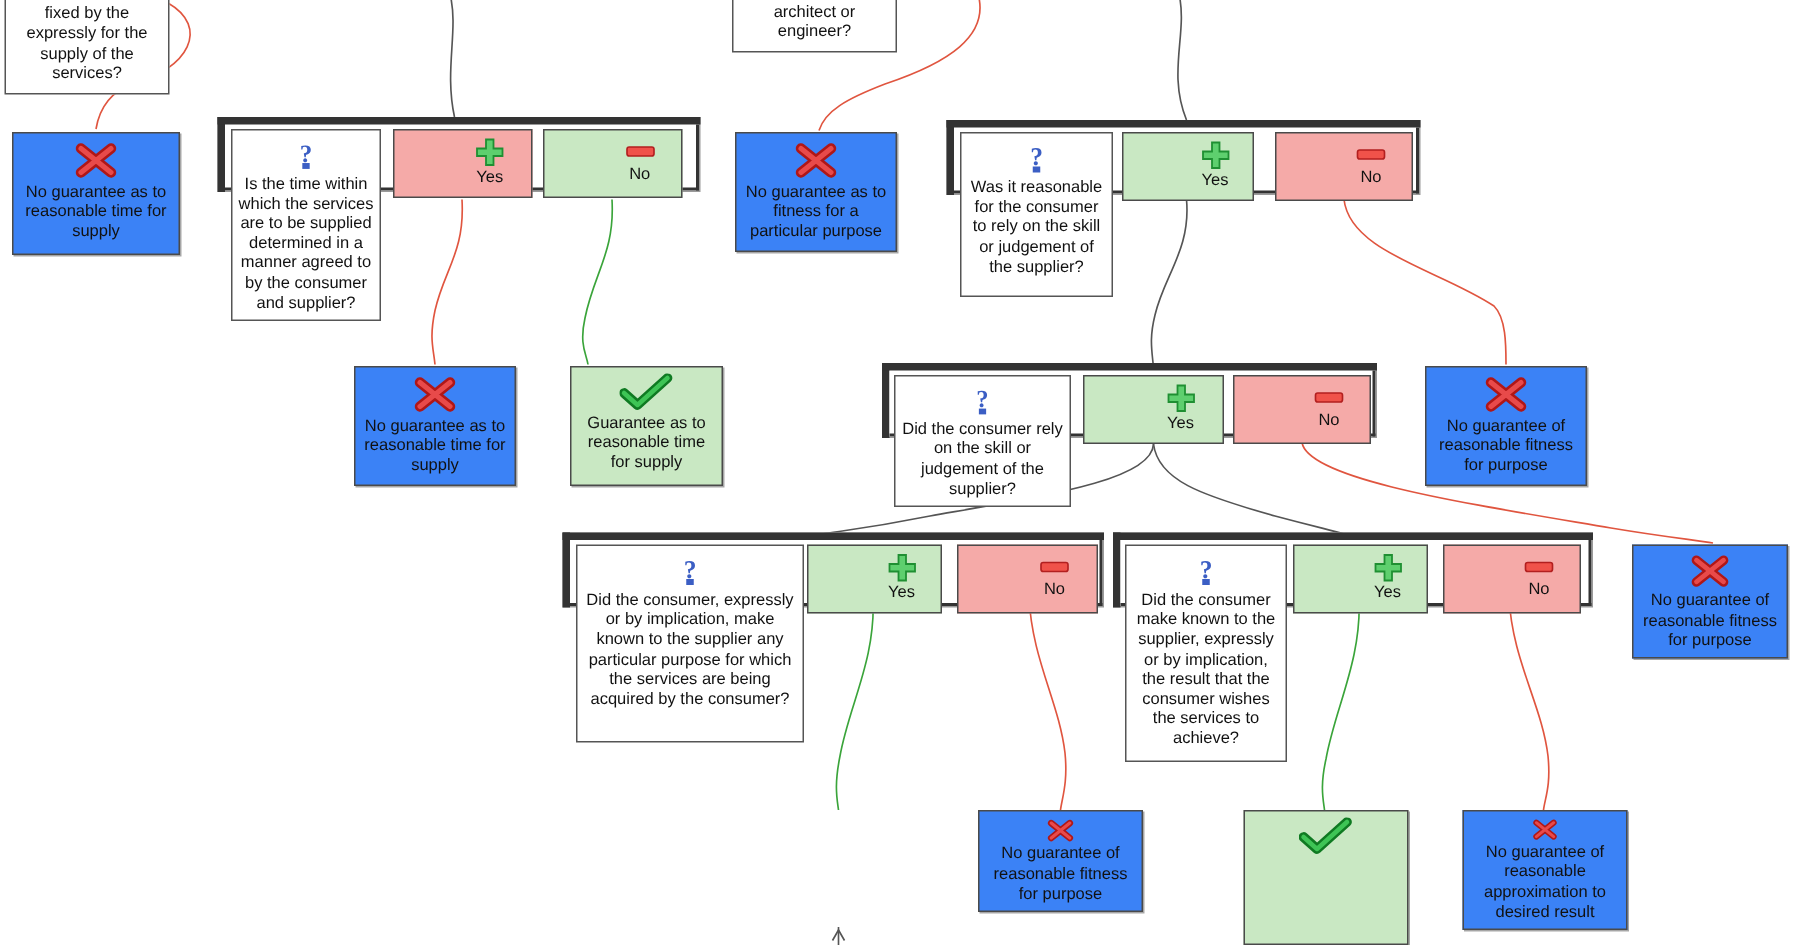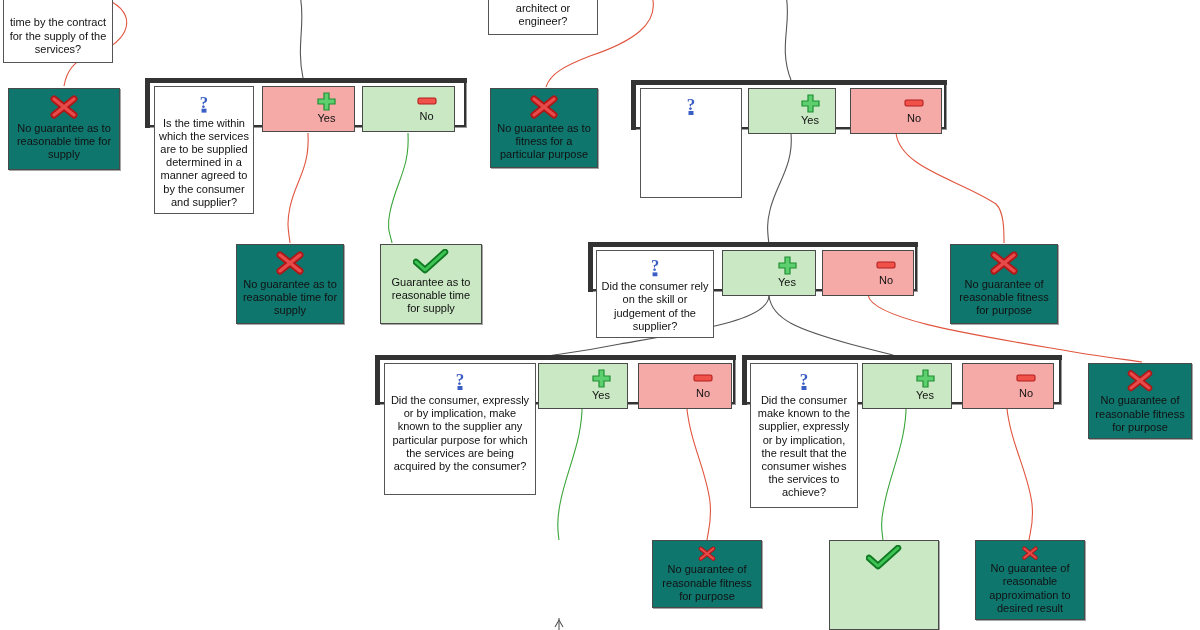--- a/index.html
+++ b/index.html
@@ -29,21 +29,21 @@
     padding:3px 4px 4px 4px;
     background:#fff;
   }
 
   .question{
     background:#ffffff;
     border:1px solid #555;
     justify-content:flex-start;
   }
   .terminal-no{
-    background:#0f766e;
+    background:#3b82f6;
     border:1px solid #4a4a4a;
     box-shadow:1px 1px 0 rgba(0,0,0,.35);
   }
   .terminal-yes{
     background:#c9e8c3;
     border:1px solid #4a4a4a;
     box-shadow:1px 1px 0 rgba(0,0,0,.35);
   }
   .opt{
     border:1px solid #4a4a4a;
@@ -133,21 +133,21 @@
       <path d="M906,398 C908,440 890,472 884,506 C880,524 882,532 883,540" stroke="#3aa43a"></path>
 
       <path d="M1006,398 C1008,440 1028,470 1032,504 C1034,524 1030,532 1029,540" stroke="#e0553f"></path>
 
       <path d="M559,618 L559,630" stroke="#555"></path>
       <path d="M555,627 L559,620 L563,627" stroke="#555"></path>
     </g>
   </svg>
 
   <div class="node question" style="left:3px;top:-42px;width:110px;height:105px;justify-content:flex-end;padding-bottom:6px;">
-    <span class="txt">time by the contract for the supply of the services?</span>
+    <span class="txt">fixed by the expressly for the supply of the services?</span>
   </div>
 
   <div class="node question" style="left:488px;top:-40px;width:110px;height:75px;justify-content:flex-end;padding-bottom:6px;">
     <span class="txt">architect or engineer?</span>
   </div>
 
   <div class="node terminal-no" style="left:8px;top:88px;width:112px;height:82px;">
     <svg class="ic ic-x" viewBox="0 0 34 28">
       <g stroke="#b01717" stroke-width="7" stroke-linecap="round">
         <line x1="7" y1="6" x2="27" y2="22"></line>
@@ -221,20 +221,21 @@
   </div>
 
   <div class="group" style="left:631px;top:80px;width:316px;height:50px;">
     <div class="gbody"></div>
   </div>
   <div class="node question" style="left:640px;top:88px;width:102px;height:110px;">
     <svg class="ic ic-q" viewBox="0 0 20 24">
       <text x="10" y="17" font-size="17" font-weight="bold" text-anchor="middle" fill="#3b5ec4" font-family="Liberation Serif, serif">?</text>
       <rect x="7.5" y="18" width="5" height="4" fill="#3b5ec4"></rect>
     </svg>
+    <span class="txt">Was it reasonable for the consumer to rely on the skill or judgement of the supplier?</span>
   </div>
   <div class="node opt green" style="left:748px;top:88px;width:88px;height:46px;">
     <svg class="ic ic-plus" viewBox="0 0 19 19">
       <path d="M7,1 H12 V7 H18 V12 H12 V18 H7 V12 H1 V7 H7 Z" fill="#5ecf6e" stroke="#1f8f32" stroke-width="1.2"></path>
     </svg>
     <span class="txt">Yes</span>
   </div>
   <div class="node opt red" style="left:850px;top:88px;width:92px;height:46px;">
     <svg class="ic ic-minus" viewBox="0 0 20 10">
       <rect x="1" y="2" width="18" height="6" rx="1.5" fill="#f0524a" stroke="#b21f1f" stroke-width="1.1"></rect>

